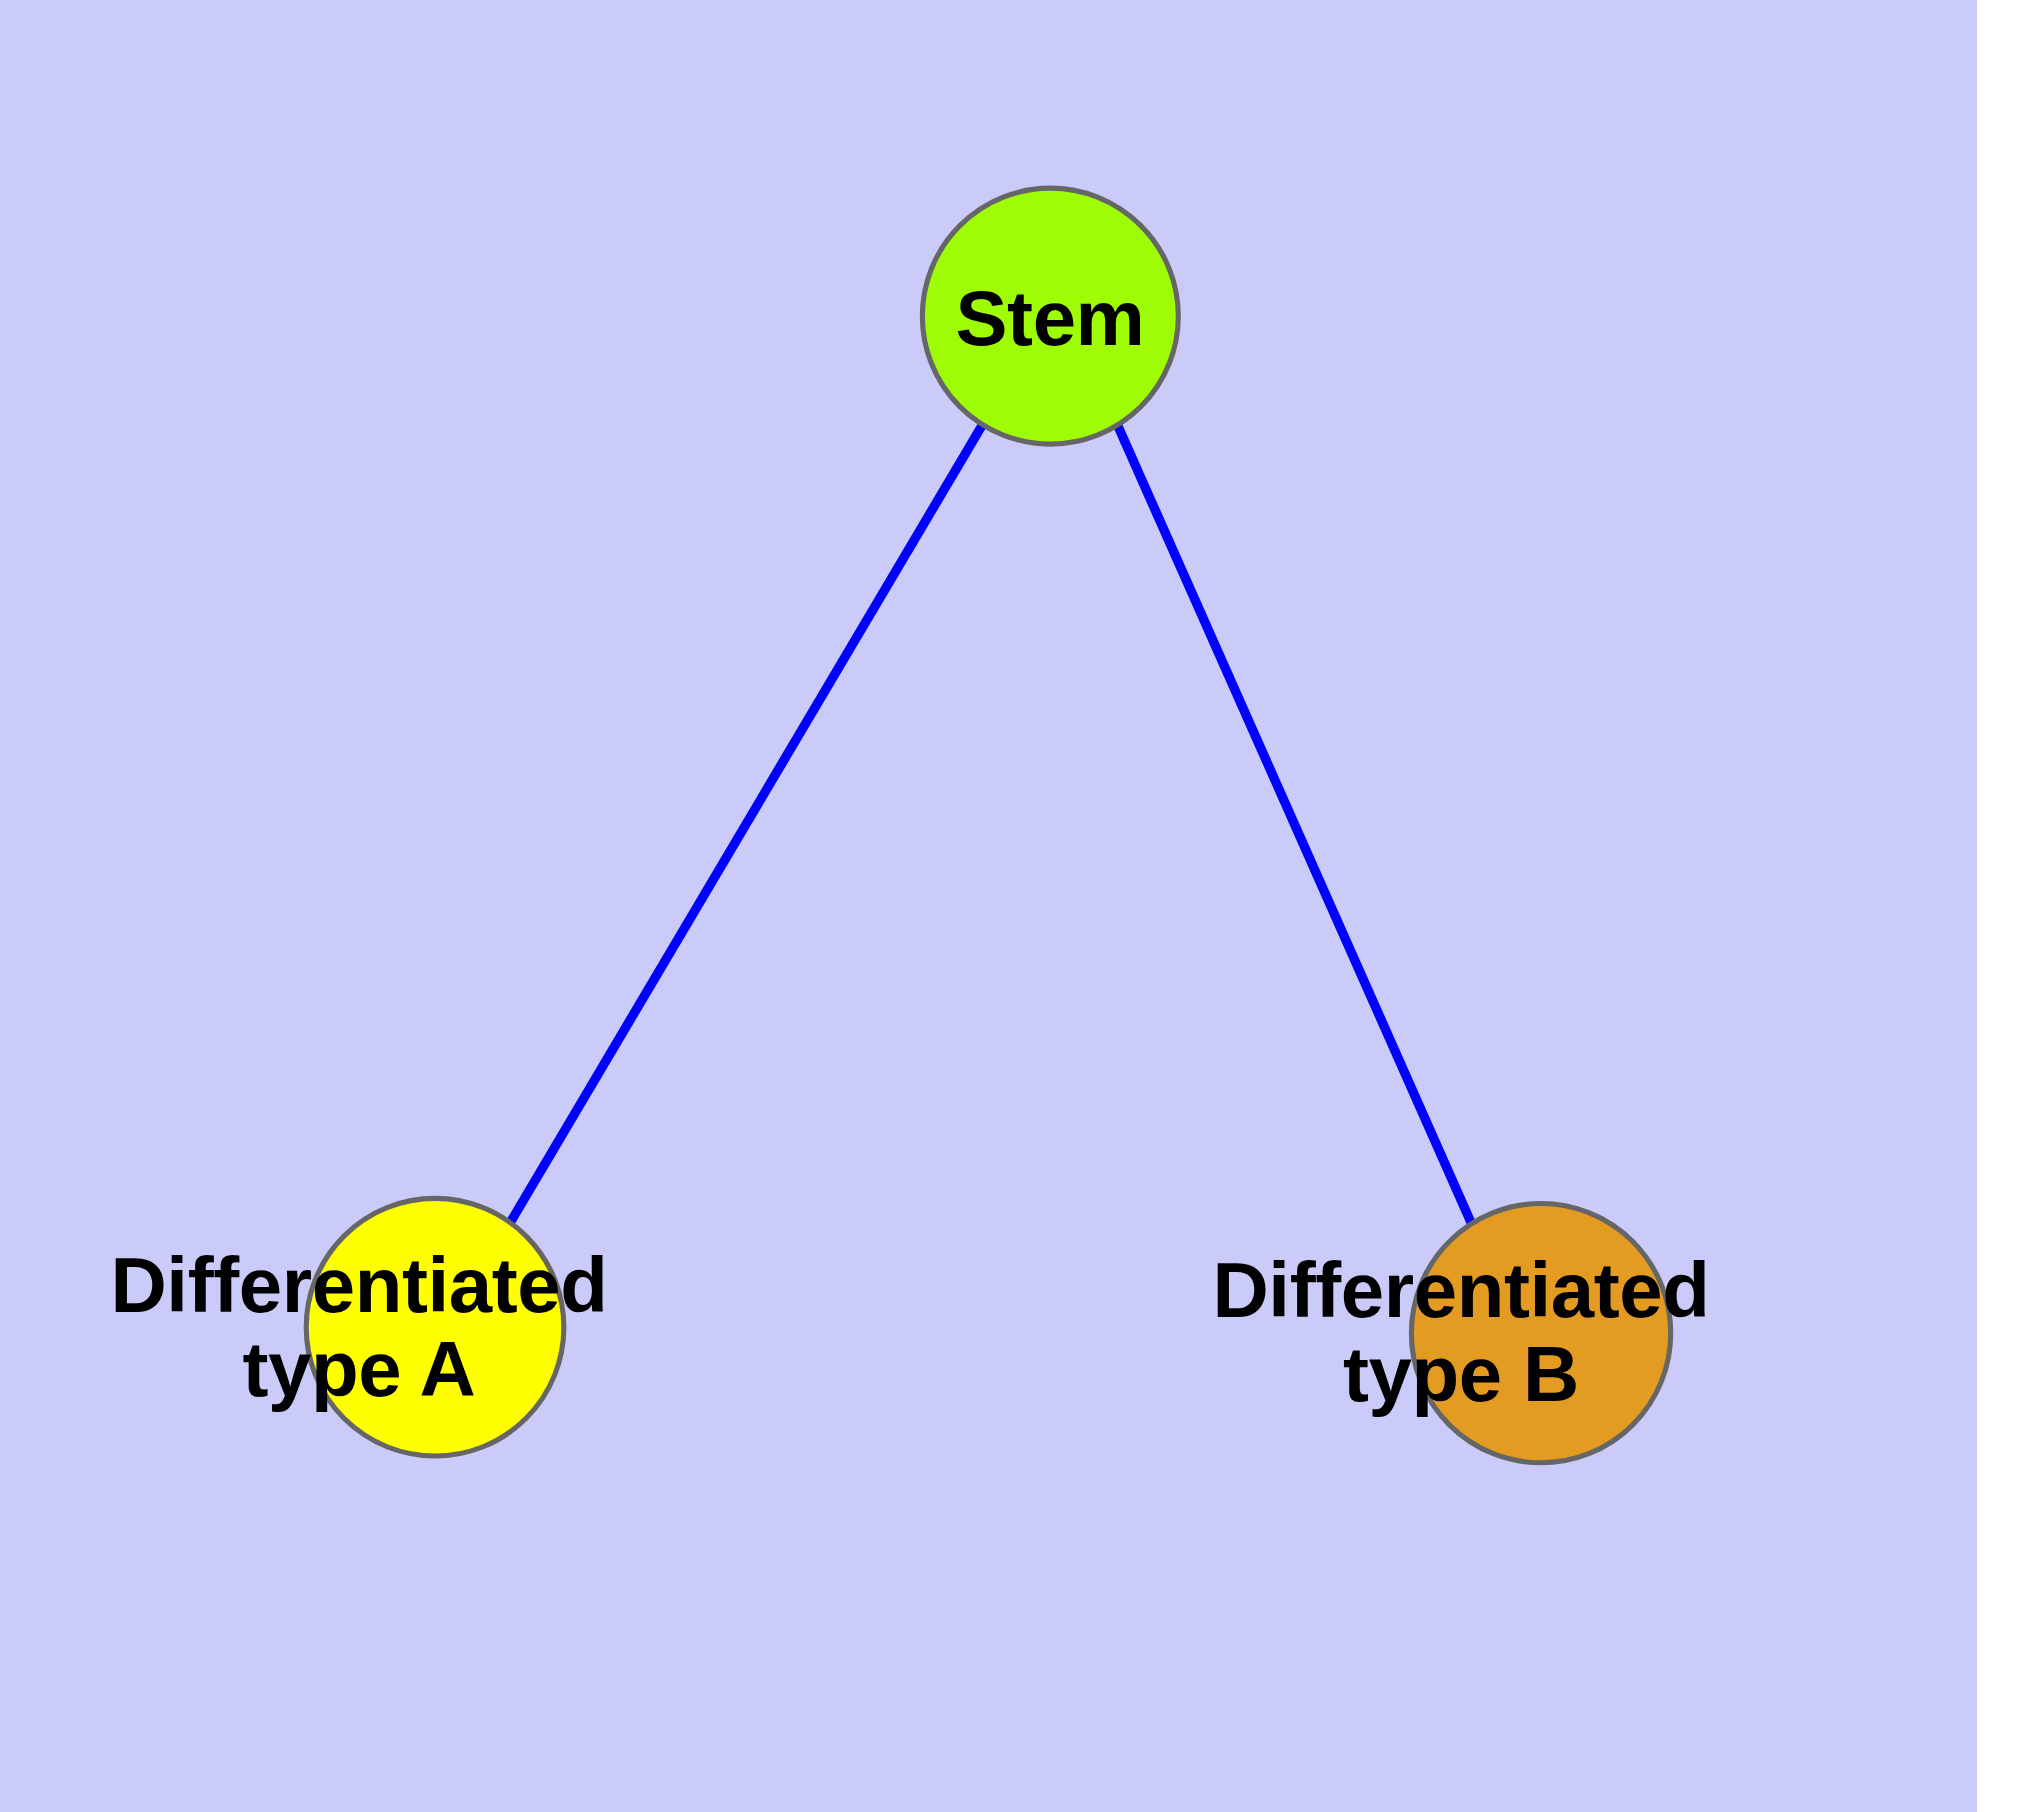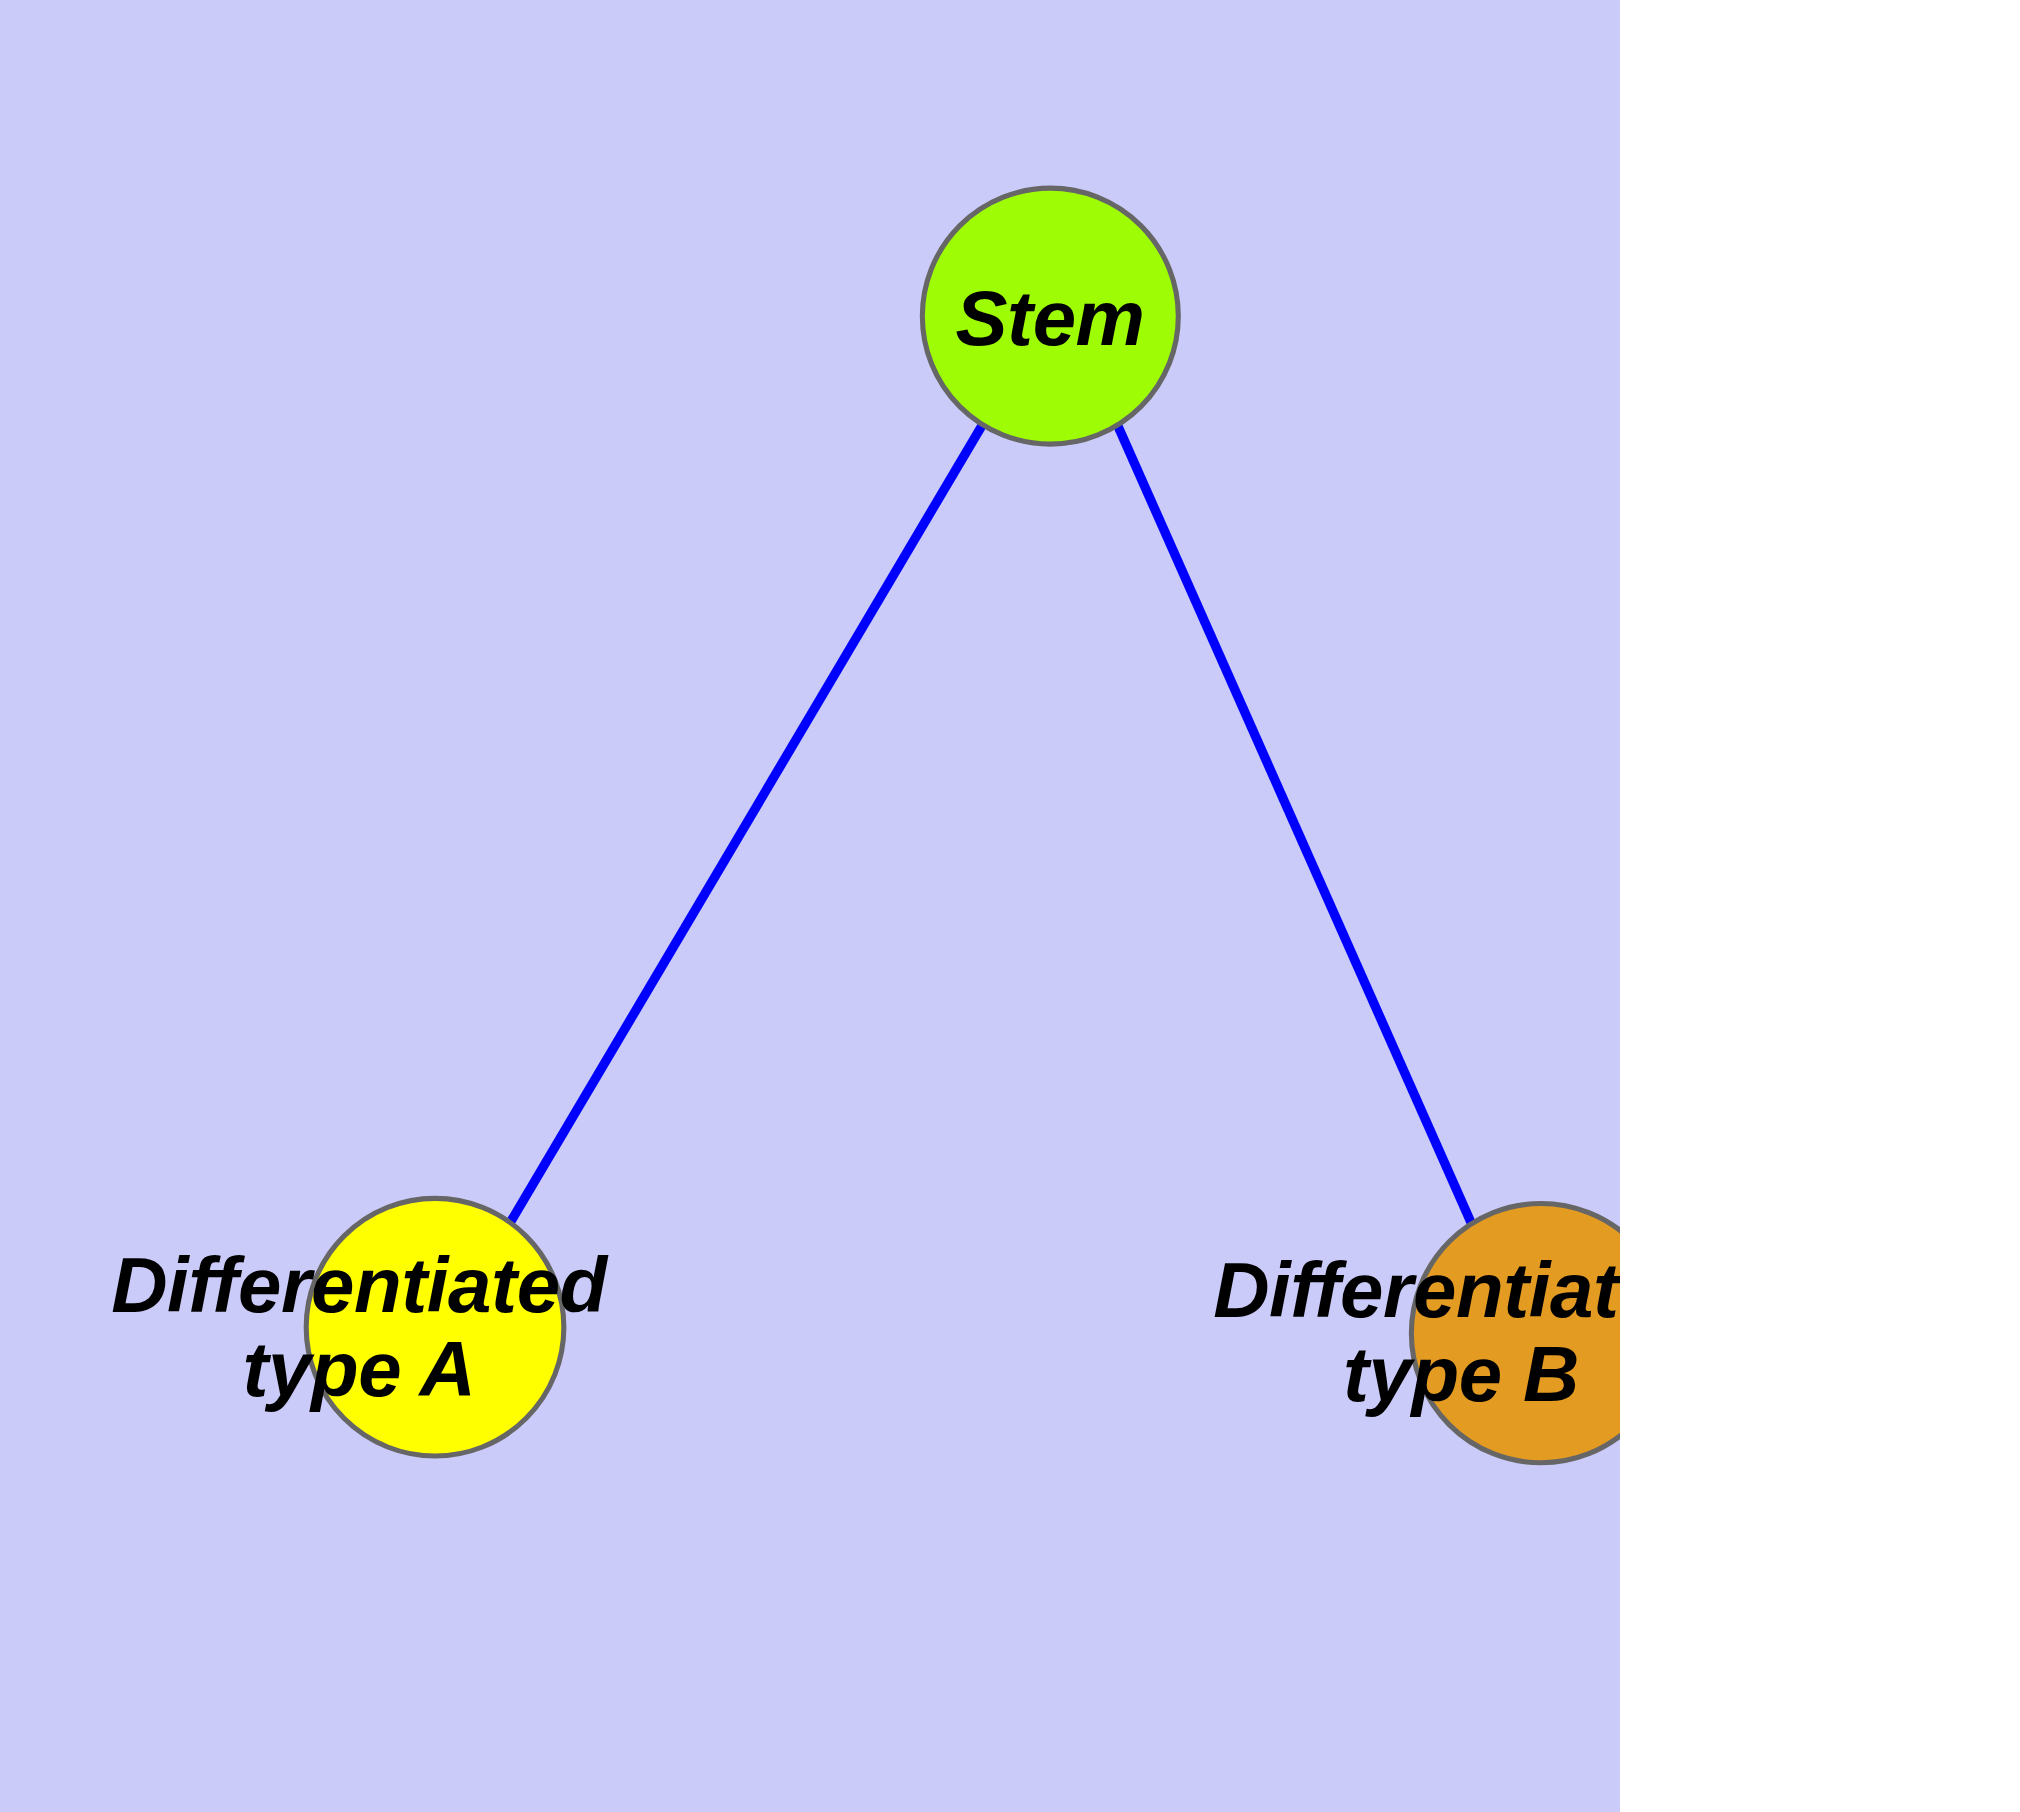--- a/index.html
+++ b/index.html
@@ -52,21 +52,21 @@
   }
   #label-diff-b {
     font-size: 78px;
     left: 1461px;
     top: 1332px;
   }
 </style>
 </head>
 <body>
 
-<div id="canvas" style="width: 1620px; height: 1812px; font-style: italic;">
+<div id="canvas" style="width: 1977px; height: 1812px;">
 
   <div id="bg-rect" style="background: rgb(203, 203, 250);"></div>
 
   <svg id="graph-svg" viewBox="0 0 2384 2138" xmlns="http://www.w3.org/2000/svg" style="width: 2021px; height: 1812px;">
     <g>
       <line id="edge-0" x1="1159" y1="501" x2="602" y2="1442" stroke="#0000ff" stroke-width="11" stroke-linecap="butt"></line>
       <line id="edge-1" x1="1318" y1="501" x2="1737" y2="1446" stroke="#0000ff" stroke-width="11" stroke-linecap="butt"></line>
     </g>
     <g>
       <circle id="node-0" cx="1239" cy="373" r="151" fill="#9efc04" stroke="#666666" stroke-width="6"></circle>

